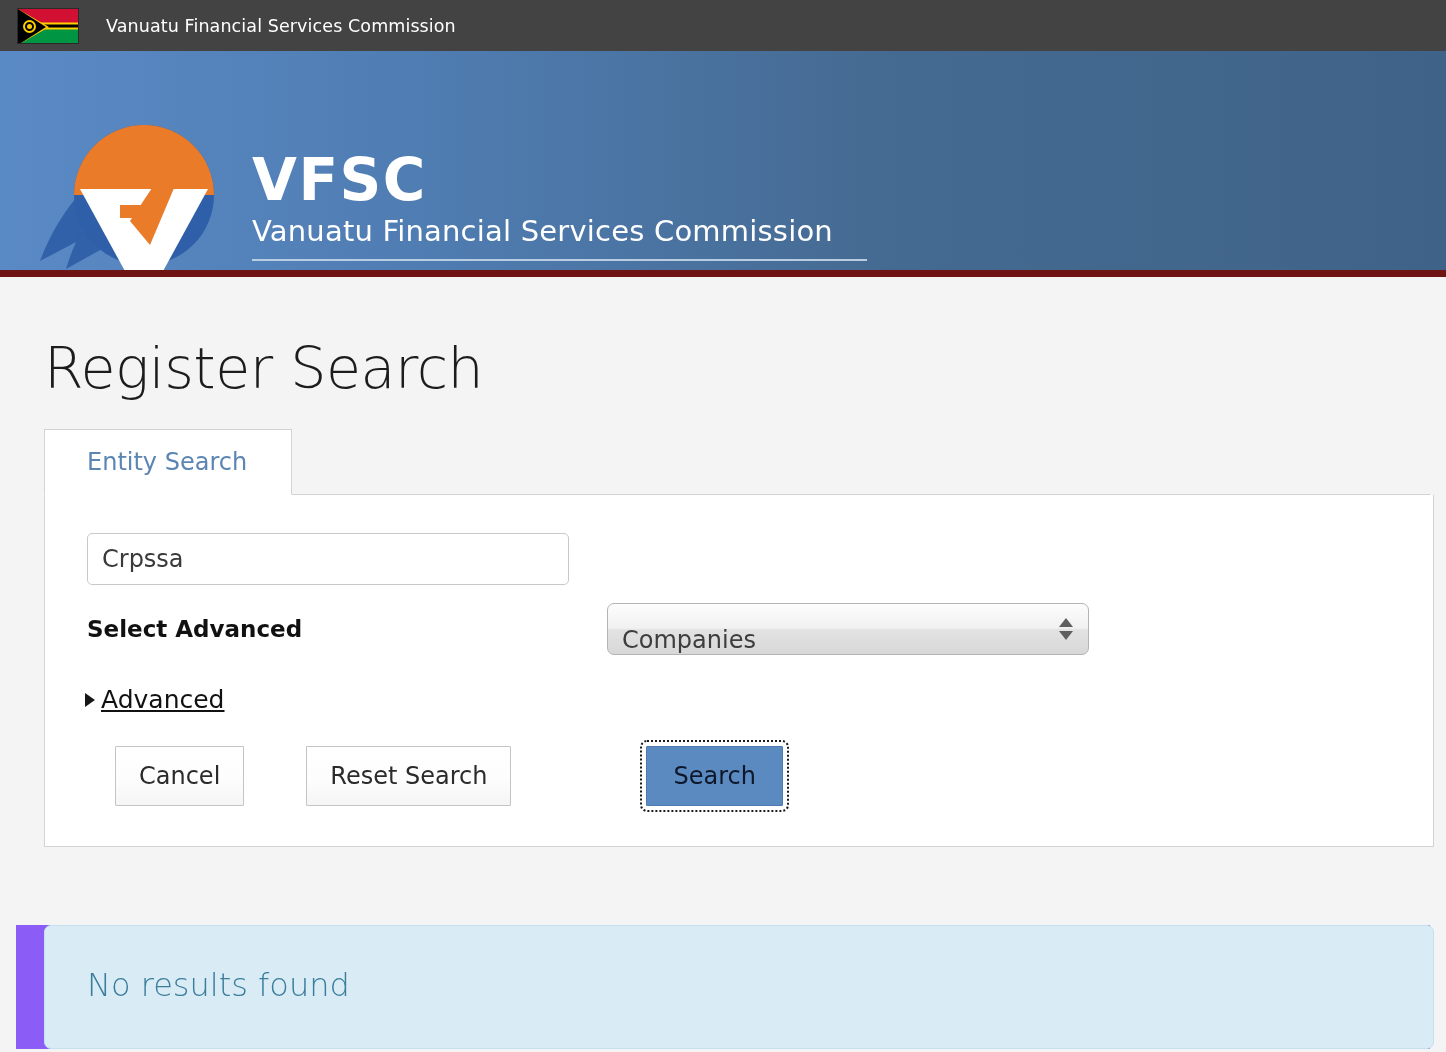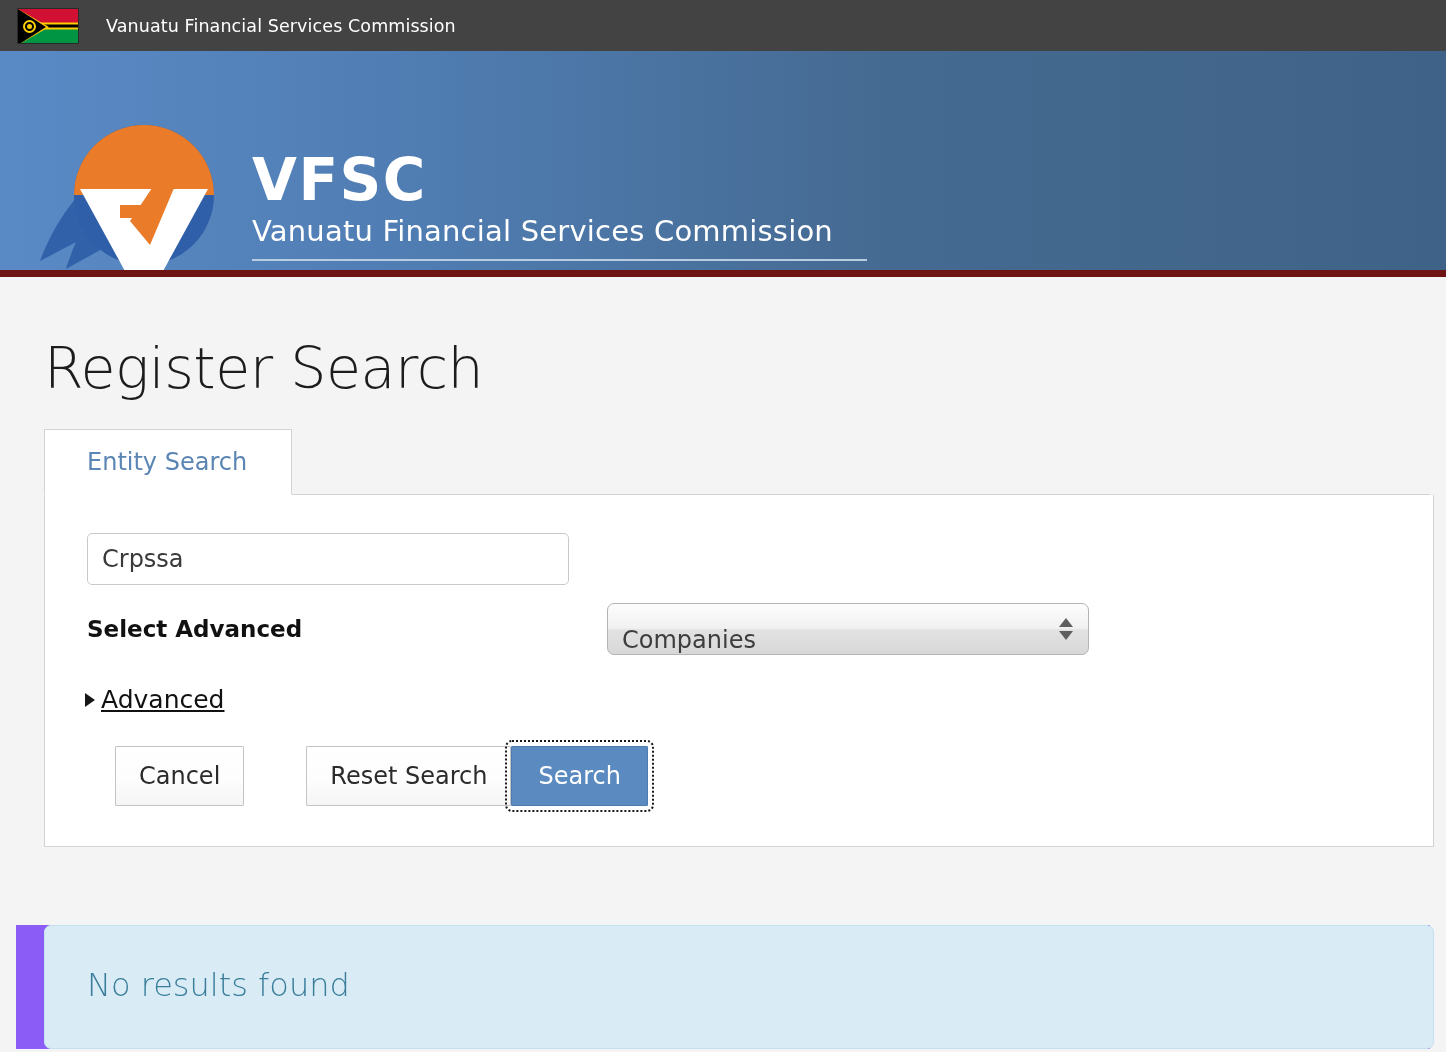--- a/index.html
+++ b/index.html
@@ -256,22 +256,23 @@
   .btn-light {
     background: linear-gradient(to bottom,#ffffff 0%,#fdfdfd 55%,#f5f5f5 100%);
     border: 1px solid #c4c4c4;
     color: #2b2b2b;
     padding: 17px 23px;
   }
   .btn-reset { margin-left: 62px; }
   .btn-primary {
     background: #5b8ac0;
     border: 1px solid #4f7cb0;
-    color: #ffffff;
+    color: #0f172a;
     padding: 17px 26px;
+    margin-left: 135px;
     outline: 2px dotted #1a1a1a;
     outline-offset: 4px;
   }
 
   
   .results-area {
     margin-top: 78px;
     background: #8b5cf6;
     padding-bottom: 0;
   }

